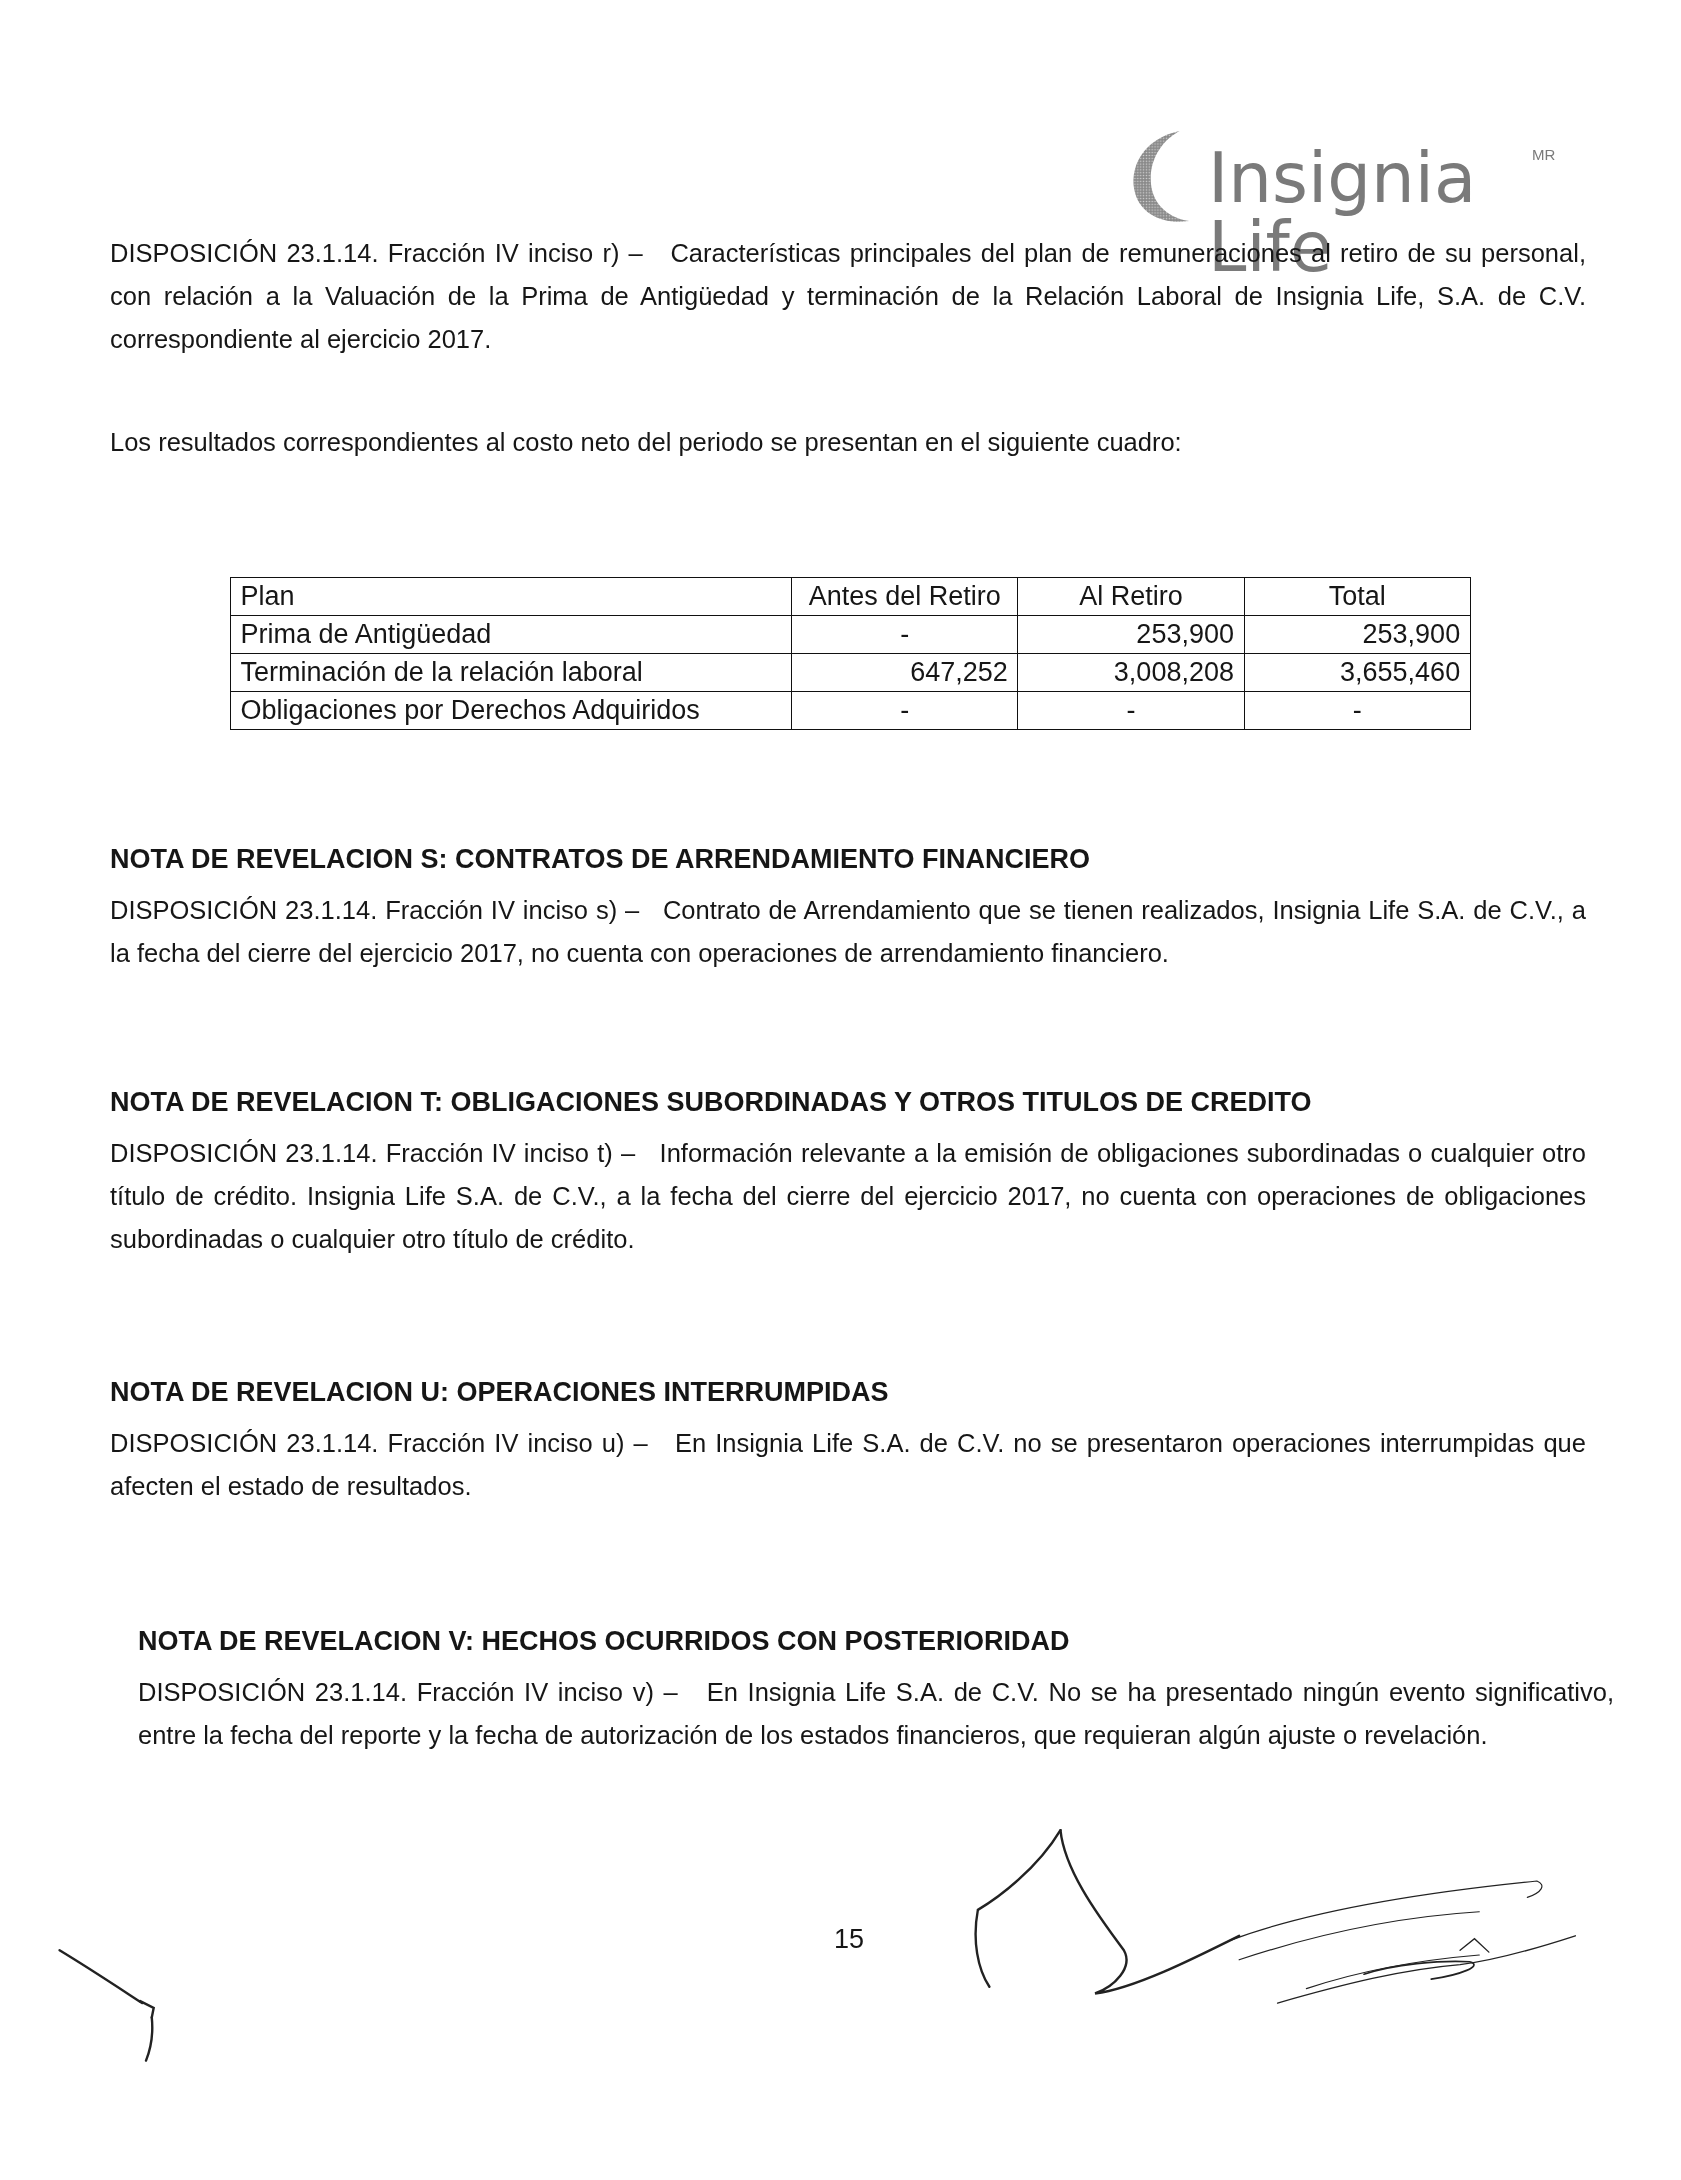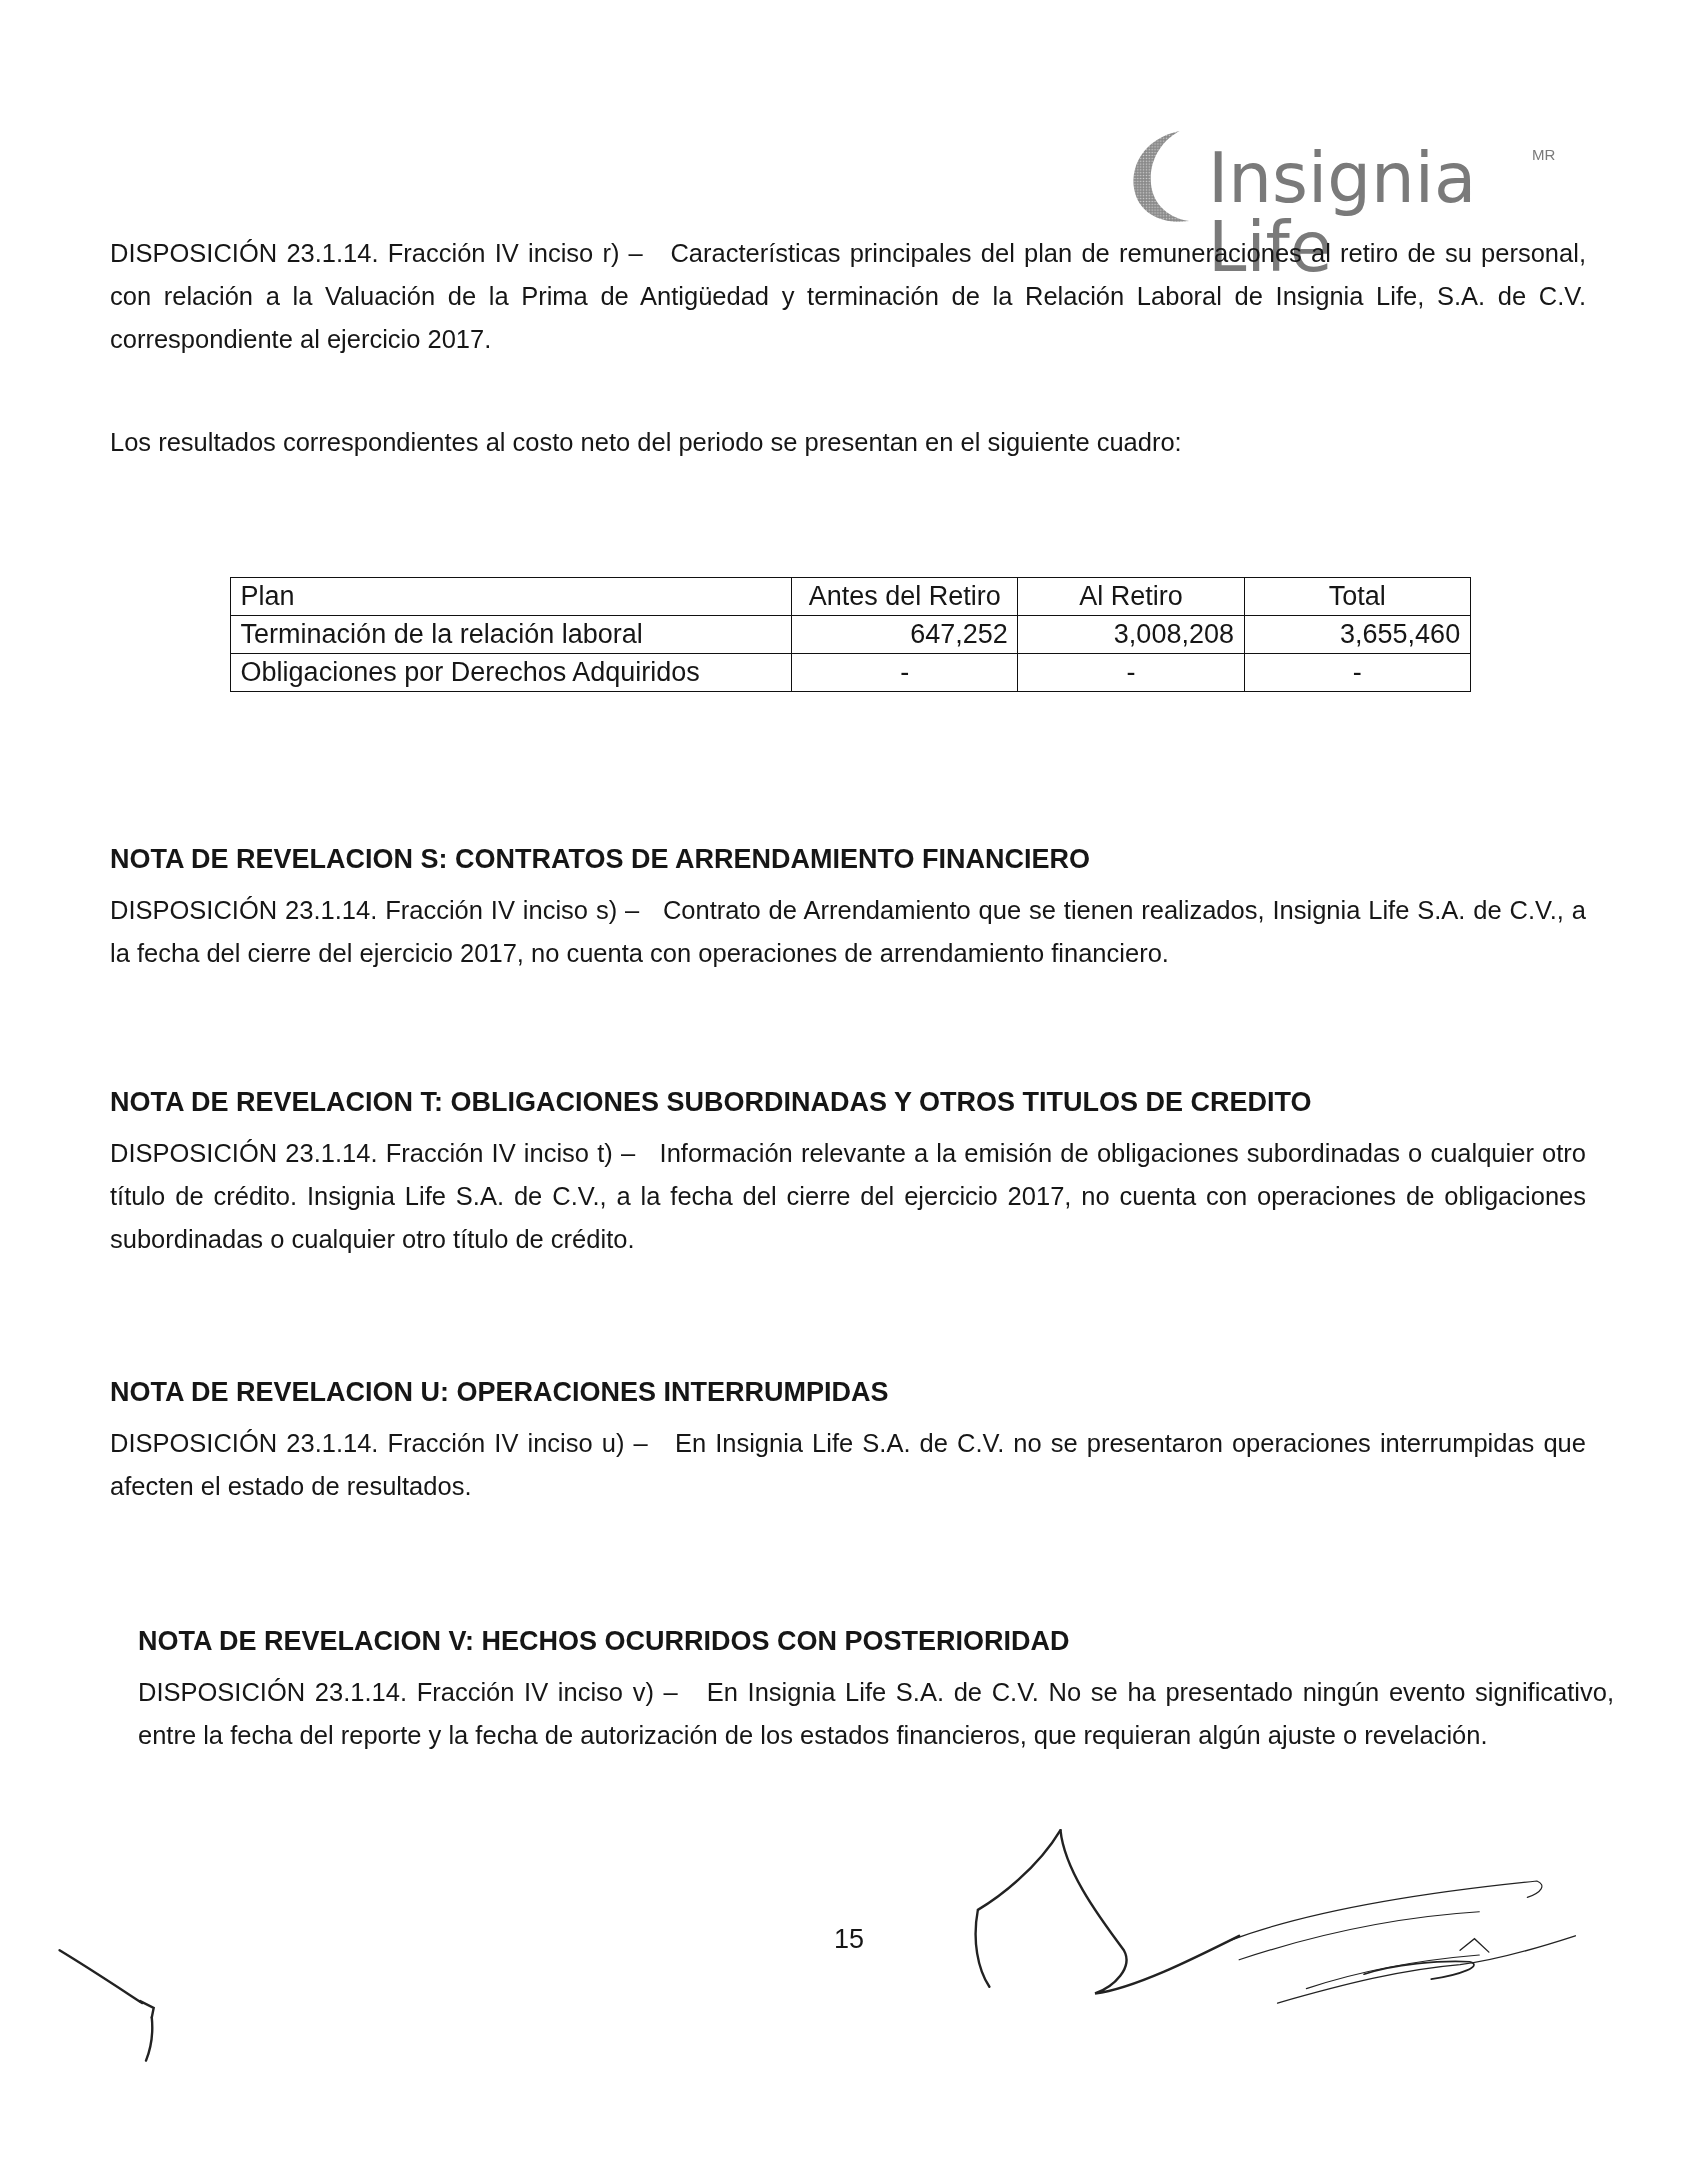--- a/index.html
+++ b/index.html
@@ -62,20 +62,26 @@
 
   <table class="plan">
     <tbody>
         <tr>
       <td class="c0">Plan</td>
       <td class="c1 center">Antes del Retiro</td>
       <td class="c2 center">Al Retiro</td>
       <td class="c3 center">Total</td>
     </tr>
     <tr>
+      <td class="c0">Prima de Antigüedad</td>
+      <td class="c1 center">-</td>
+      <td class="c2 right">253,900</td>
+      <td class="c3 right">253,900</td>
+    </tr>
+    <tr>
       <td class="c0">Terminación de la relación laboral</td>
       <td class="c1 right">647,252</td>
       <td class="c2 right">3,008,208</td>
       <td class="c3 right">3,655,460</td>
     </tr>
     <tr>
       <td class="c0">Obligaciones por Derechos Adquiridos</td>
       <td class="c1 center">-</td>
       <td class="c2 center">-</td>
       <td class="c3 center">-</td>

